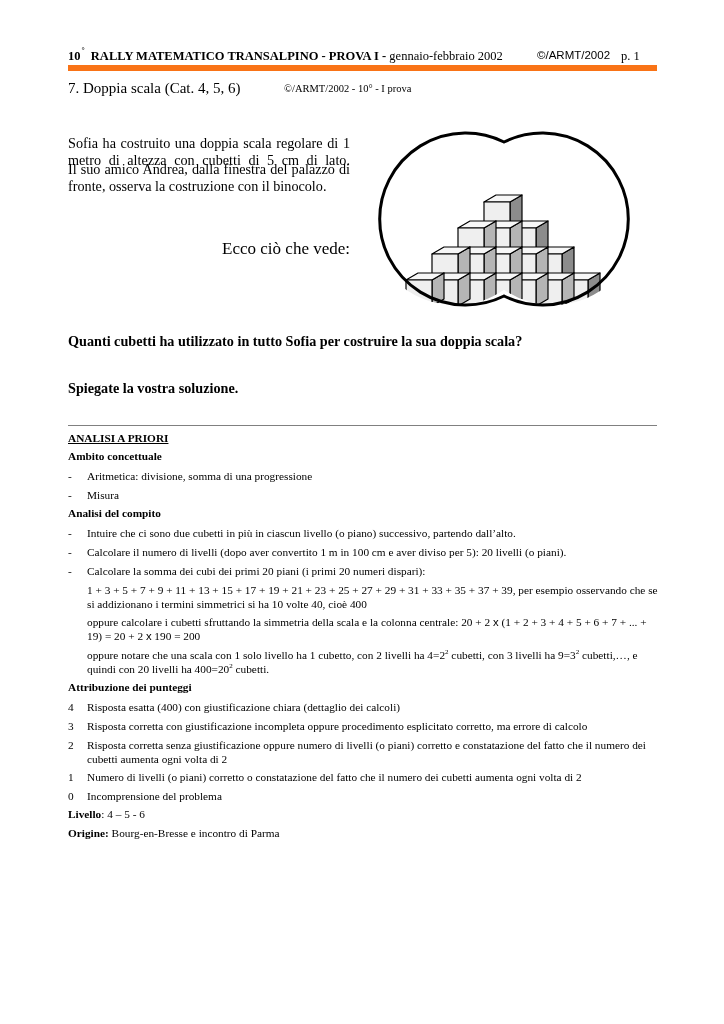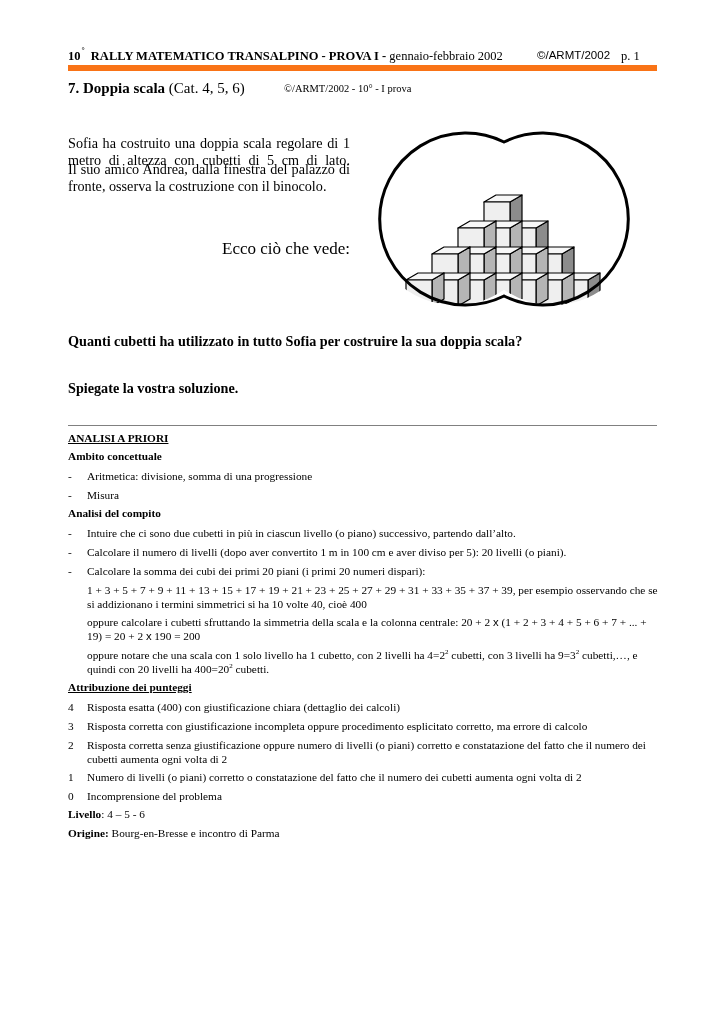--- a/index.html
+++ b/index.html
@@ -6,21 +6,21 @@
   body { width: 724px; height: 1024px; position: relative; overflow: hidden;
          font-family: "Liberation Serif", "DejaVu Serif", serif; color: #000; }
   .abs { position: absolute; }
   .header { left: 68px; top: 49px; width: 589px; height: 16px; border-bottom: 6px solid #f97316;
             font-size: 12.5px; white-space: nowrap; }
   .header .b { font-weight: bold; }
   .header .sup { font-size: 8px; position: relative; top: -7px; margin-left: 1px; margin-right: 3px; font-weight: bold; }
   .header .copy { position: absolute; left: 469px; top: 0; font-family: "Liberation Sans", sans-serif; font-size: 11.5px; }
   .header .pg { position: absolute; left: 553px; top: 0; }
   .title { left: 68px; top: 80px; font-size: 15px; white-space: nowrap; }
-  .title .b { font-weight: bold; text-align: center; }
+  .title .b { font-weight: normal; text-align: center; }
   .title .small { position: absolute; left: 216px; top: 3px; font-size: 10.5px; }
   .stmt { left: 68px; width: 282px; font-size: 14.2px; line-height: 17px; text-align: justify; }
   .stmt.last { text-align-last: justify; margin-top: 11px; }
   .ecco { left: 68px; width: 282px; top: 239px; font-size: 17px; text-align: right; }
   .q { left: 68px; font-size: 14.2px; font-weight: bold; white-space: nowrap; }
   .divider { left: 68px; top: 425px; width: 589px; height: 0; border-top: 1.5px solid #808080; }
   .an { left: 68px; font-size: 11.3px; white-space: nowrap; }
   .an.bold { font-weight: bold; }
   .item { left: 68px; width: 590px; font-size: 11.3px; line-height: 14px; }
   .item .mk { position: absolute; left: 0; top: 0; }
@@ -141,21 +141,21 @@
   <span class="mk">-</span>
   <span class="tx">Calcolare la somma dei cubi dei primi 20 piani (i primi 20 numeri dispari):</span>
 </div>
 
 <div class="abs sub" style="top:583px;">1 + 3 + 5 + 7 + 9 + 11 + 13 + 15 + 17 + 19 + 21 + 23 + 25 + 27 + 29 + 31 + 33 + 35 + 37 + 39, per esempio osservando che se si addizionano i termini simmetrici si ha 10 volte 40, cioè 400</div>
 
 <div class="abs sub" style="top:615px;"><span>oppure calcolare i cubetti sfruttando la simmetria della scala e la colonna centrale: 20 + 2 </span><span class="sans">x</span><span> (1 + 2 + 3 + 4 + 5 + 6 + 7 + ... + 19) = 20 + 2 </span><span class="sans">x</span><span> 190 = 200</span></div>
 
 <div class="abs sub" style="top:648px;"><span>oppure notare che una scala con 1 solo livello ha 1 cubetto, con 2 livelli ha 4=2</span><sup>2</sup><span> cubetti, con 3 livelli ha 9=3</span><sup>2</sup><span> cubetti,…, e quindi con 20 livelli ha 400=20</span><sup>2</sup><span> cubetti.</span></div>
 
-<div class="abs an bold" style="top:681px;text-decoration:underline;">Attribuzione dei punteggi</div>
+<div class="abs an bold" style="top:681px;">Attribuzione dei punteggi</div>
 
 <div class="abs item" style="top:700px;">
   <span class="mk">4</span>
   <span class="tx">Risposta esatta (400) con giustificazione chiara (dettaglio dei calcoli)</span>
 </div>
 <div class="abs item" style="top:719px;">
   <span class="mk">3</span>
   <span class="tx">Risposta corretta con giustificazione incompleta oppure procedimento esplicitato corretto, ma errore di calcolo</span>
 </div>
 <div class="abs item" style="top:738px;">

